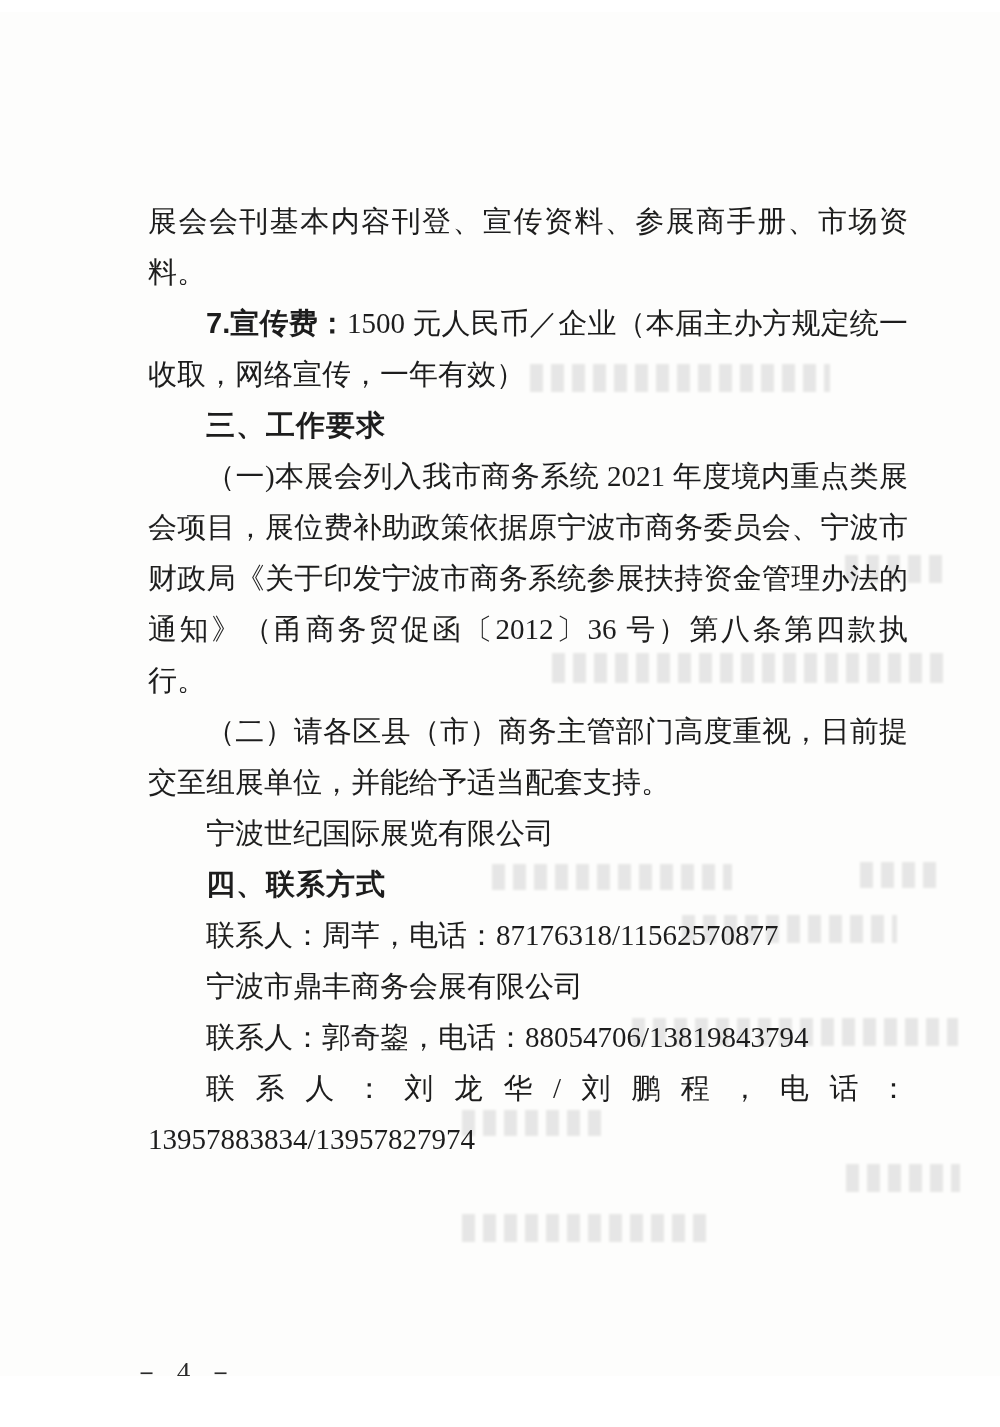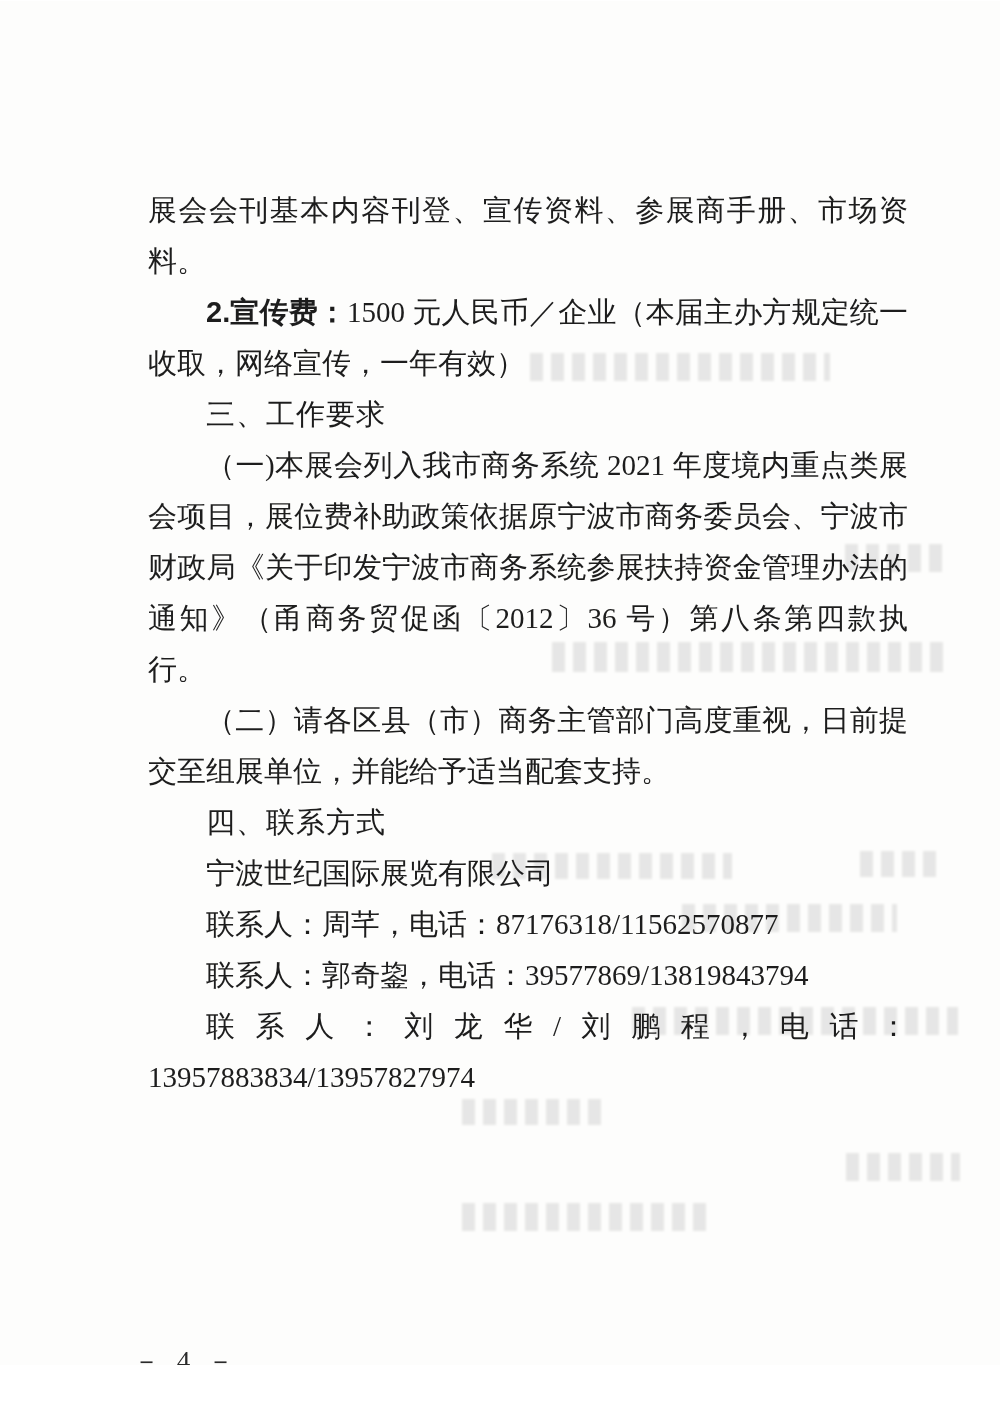--- a/index.html
+++ b/index.html
@@ -4,21 +4,21 @@
 <style>
   html, body {
     margin: 0;
     padding: 0;
     background: #ffffff;
   }
   .page {
     position: relative;
     width: 1000px;
     height: 1364px;
-    margin: 1px auto;
+    margin: 12px auto;
     background: #fdfdfc;
     overflow: hidden;
     font-family: "Liberation Serif", "DejaVu Serif", serif;
     color: #1d1d1d;
   }
   .content {
     position: absolute;
     left: 148px;
     top: 184px;
     width: 760px;
@@ -29,21 +29,21 @@
   }
   .para {
     margin: 0;
     text-indent: 2em;
     text-align-last: left;
   }
   .para.flush {
     text-indent: 0;
   }
   .heading {
-    font-weight: normal;
+    font-weight: bold;
     font-family: "Liberation Sans", "DejaVu Sans", sans-serif;
     letter-spacing: 1px;
   }
   .lead-bold {
     font-weight: bold;
     font-family: "Liberation Sans", "DejaVu Sans", sans-serif;
   }
   .page-number {
     position: absolute;
     left: 133px;
@@ -78,37 +78,38 @@
   <div class="smudge" style="left:682px; top:903px; width:215px; height:28px;"></div>
   <div class="smudge" style="left:632px; top:1006px; width:326px; height:28px;"></div>
   <div class="smudge" style="left:462px; top:1098px; width:140px; height:26px;"></div>
   <div class="smudge" style="left:846px; top:1152px; width:114px; height:28px;"></div>
   <div class="smudge" style="left:462px; top:1202px; width:248px; height:28px;"></div>
 
   <div class="content">
 
     <p class="para flush">展会会刊基本内容刊登、宣传资料、参展商手册、市场资料。</p>
 
-    <p class="para"><span class="lead-bold">2.宣传费：</span><span>1500 元人民币／企业（本届主办方规定统一收取，网络宣传，一年有效）</span></p>
+    <p class="para"><span class="lead-bold">7.宣传费：</span><span>1500 元人民币／企业（本届主办方规定统一收取，网络宣传，一年有效）</span></p>
 
     <p class="para heading">三、工作要求</p>
 
     <p class="para">（一)本展会列入我市商务系统 2021 年度境内重点类展会项目，展位费补助政策依据原宁波市商务委员会、宁波市财政局《关于印发宁波市商务系统参展扶持资金管理办法的通知》（甬商务贸促函〔2012〕36 号）第八条第四款执行。</p>
 
     <p class="para">（二）请各区县（市）商务主管部门高度重视，日前提交至组展单位，并能给予适当配套支持。</p>
 
 
+    <p class="para">宁波世纪国际展览有限公司</p>
+
     <p class="para heading">四、联系方式</p>
-
-    <p class="para">宁波世纪国际展览有限公司</p>
 
     <p class="para">联系人：周芊，电话：87176318/11562570877</p>
 
+    <p class="para">宁波市鼎丰商务会展有限公司</p>
 
-    <p class="para">联系人：郭奇鋆，电话：39577869/13819843794</p>
+    <p class="para">联系人：郭奇鋆，电话：88054706/13819843794</p>
 
 
 
 
     <p class="para">联系人：刘龙华/刘鹏程，电话：13957883834/13957827974</p>
 
   </div>
 
   <div class="page-number">－ 4 －</div>
 

